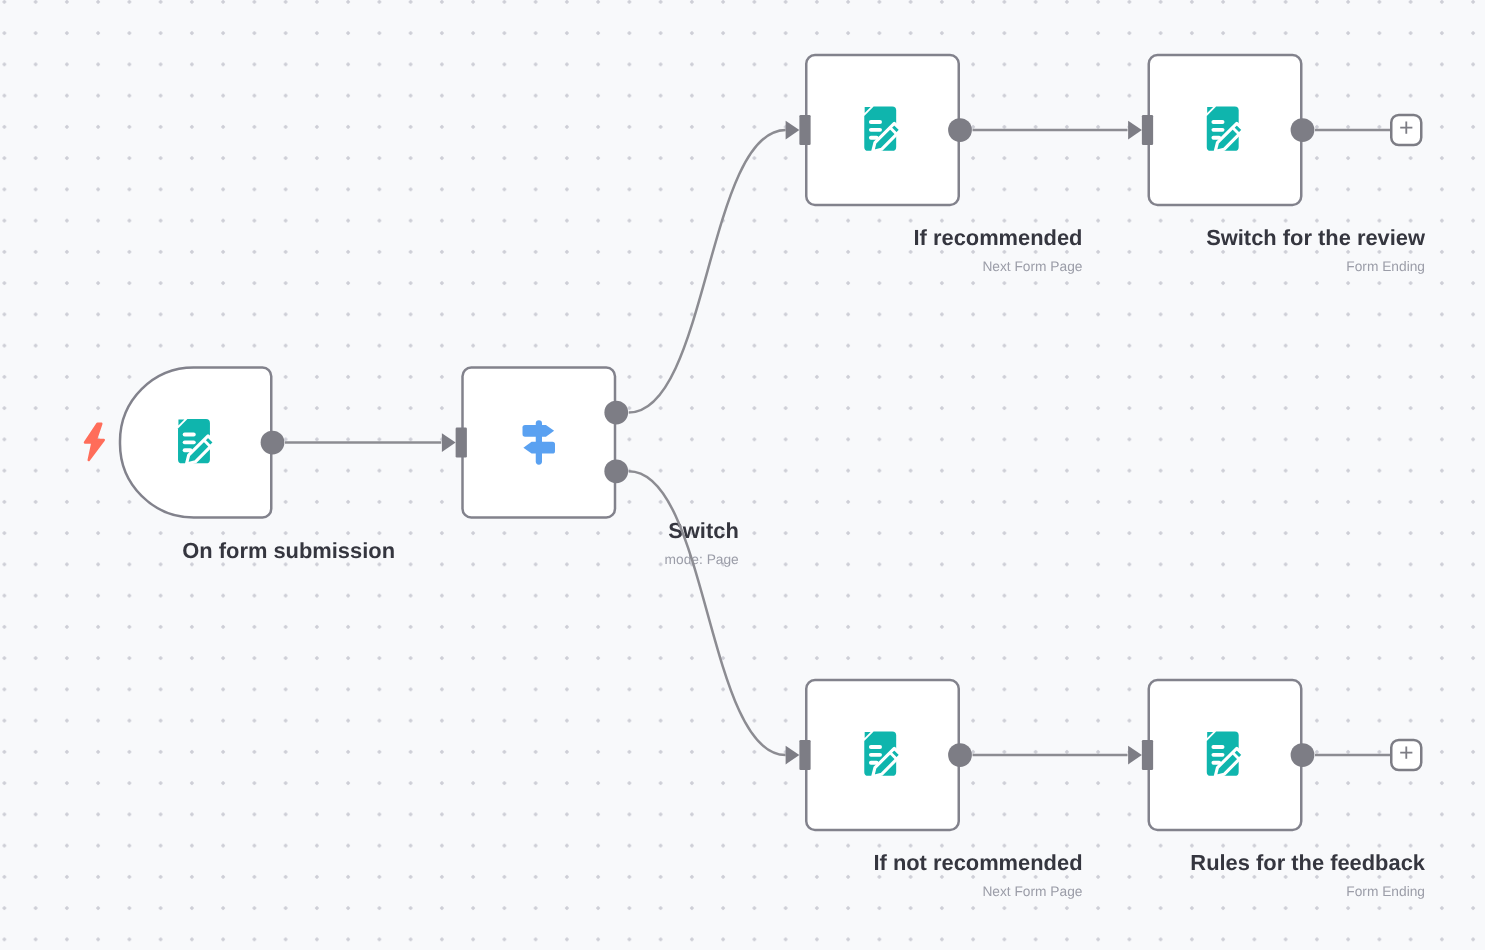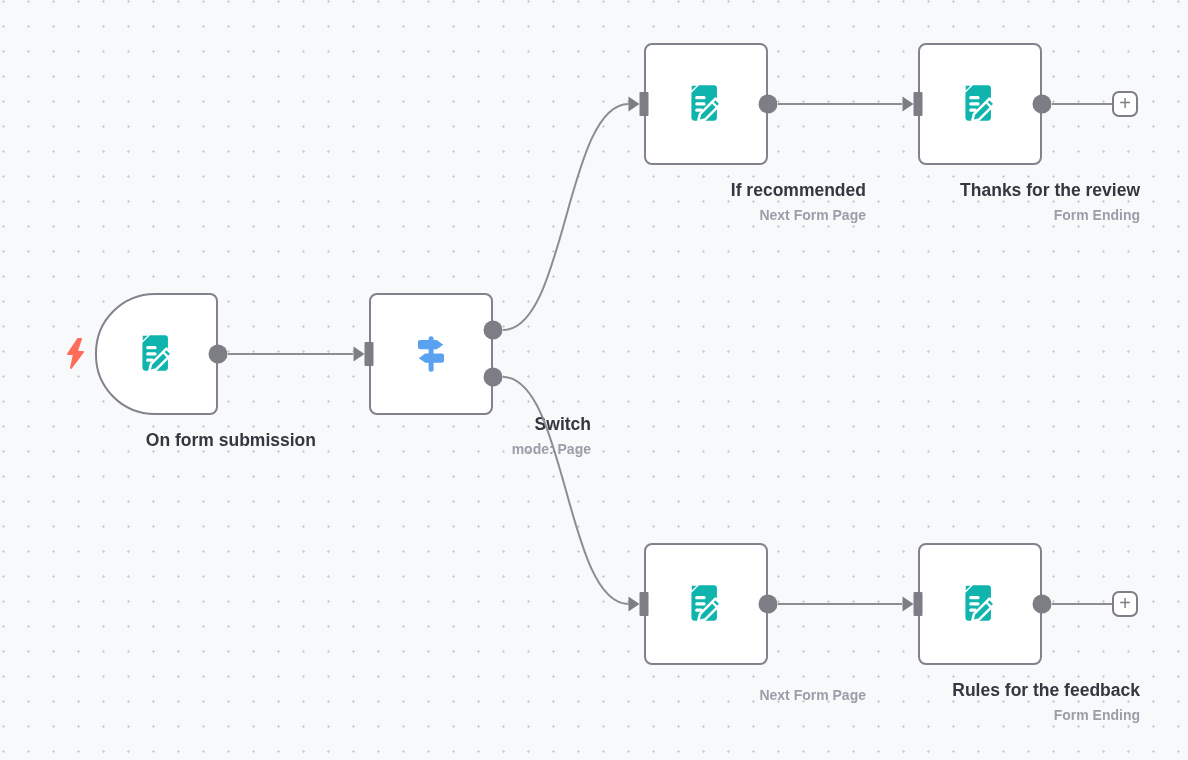--- a/index.html
+++ b/index.html
@@ -58,22 +58,22 @@
     z-index: 1;
   }
   .node-title {
     font-size: 17.5px;
     font-weight: 700;
     color: #35363f;
     line-height: 1.15;
   }
   .node-subtitle {
     margin-top: 8px;
-    font-size: 14px;
-    font-weight: 700;
+    font-size: 11px;
+    font-weight: 400;
     color: #9b9da8;
     line-height: 1.1;
   }
   .plus-button {
     position: absolute;
     width: 26px;
     height: 26px;
     box-sizing: border-box;
     background: #ffffff;
     border: 2px solid #7d7d85;
@@ -163,25 +163,26 @@
     <div class="node-title">Switch</div>
     <div class="node-subtitle">mode: Page</div>
   </div>
 
   <div class="node-label" style="left:546px;top:180px">
     <div class="node-title">If recommended</div>
     <div class="node-subtitle">Next Form Page</div>
   </div>
 
   <div class="node-label" style="left:820px;top:180px">
-    <div class="node-title">Thanks for the review</div>
+    <div class="node-title">Switch for the review</div>
     <div class="node-subtitle">Form Ending</div>
   </div>
 
   <div class="node-label" style="left:546px;top:680px">
+    <div class="node-title">If not recommended</div>
     <div class="node-subtitle">Next Form Page</div>
   </div>
 
   <div class="node-label" style="left:820px;top:680px">
     <div class="node-title">Rules for the feedback</div>
     <div class="node-subtitle">Form Ending</div>
   </div>
 
   <div class="plus-button" style="left:1112px;top:91px">+</div>
   <div class="plus-button" style="left:1112px;top:591px">+</div>

